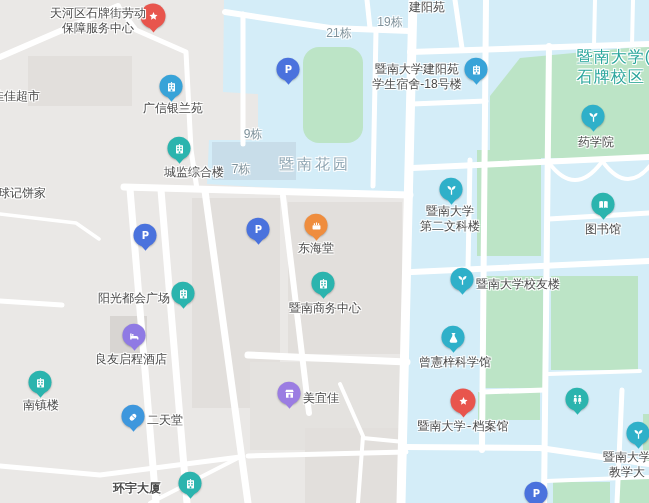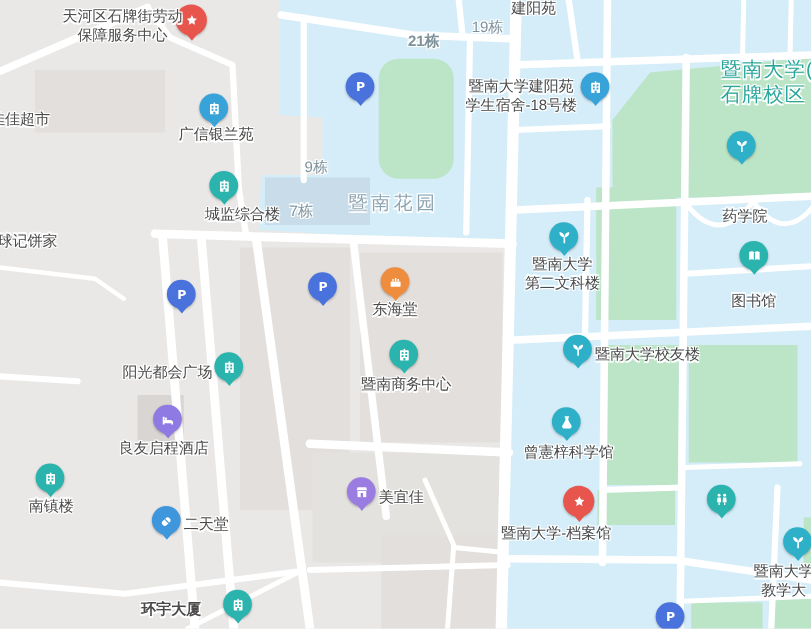--- a/index.html
+++ b/index.html
@@ -94,21 +94,21 @@
       <path class="rd" stroke-width="4" d="M546 481 L649 477"></path>
       <path class="rd" stroke-width="4" d="M549 163 q26 34 52 0"></path>
       <path class="rd" stroke-width="4" d="M603 162 q25 34 50 0"></path>
     </g>
   </svg>
   <div id="labels">
       <div class="lbl" style="left: 16px; top: 96px;">佳佳超市</div>
       <div class="lbl" style="left: 22px; top: 193px;">球记饼家</div>
       <div class="lbl area" style="left: 253px; top: 134px;">9栋</div>
       <div class="lbl area" style="left: 241px; top: 169px;">7栋</div>
-      <div class="lbl area" style="left: 339px; top: 33px; font-weight: bold;">21栋</div>
+      <div class="lbl area" style="left: 339px; top: 33px;">21栋</div>
       <div class="lbl area" style="left: 390px; top: 22px;">19栋</div>
       <div class="lbl" style="left: 427px; top: 7px;">建阳苑</div>
       <div class="lbl district" style="left: 315px; top: 163px;">暨南花园</div>
       <div class="lbl campusname" style="left: 614px; top: 67px;">暨南大学(
 石牌校区</div>
     </div>
   <div id="pois">
       <div class="pin big" style="left: 153px; top: 19px; background: rgb(232, 85, 77); --c: #e8554d;">
         <svg width="14" height="14" viewBox="0 0 12 12">
           <path d="M6 2.2l1.05 2.2 2.4.33-1.76 1.67.44 2.38L6 7.6 3.87 8.78l.44-2.38-1.76-1.67 2.4-.33z" fill="#fff"></path>
@@ -153,37 +153,37 @@
       </div>
       <div class="lbl" style="left: 417px; top: 77px;">暨南大学建阳苑
 学生宿舍-18号楼</div>
       <div class="pin" style="left: 593px; top: 119px; background: rgb(47, 176, 201); --c: #2fb0c9;">
         <svg width="14" height="14" viewBox="0 0 12 12">
           <path d="M6 10.2V6" stroke="#fff" stroke-width="1.1" fill="none"></path>
           <path d="M6 6.2C6 3.9 4.5 2.7 2.6 2.7c0 2.3 1.5 3.5 3.4 3.5z" fill="#fff"></path>
           <path d="M6 6.2c0-2.3 1.5-3.5 3.4-3.5 0 2.3-1.5 3.5-3.4 3.5z" fill="#fff"></path>
         </svg>
       </div>
-      <div class="lbl" style="left: 596px; top: 142px; margin-top: 31px;">药学院</div>
+      <div class="lbl" style="left: 596px; top: 142px;">药学院</div>
       <div class="pin" style="left: 451px; top: 192px; background: rgb(47, 176, 201); --c: #2fb0c9;">
         <svg width="14" height="14" viewBox="0 0 12 12">
           <path d="M6 10.2V6" stroke="#fff" stroke-width="1.1" fill="none"></path>
           <path d="M6 6.2C6 3.9 4.5 2.7 2.6 2.7c0 2.3 1.5 3.5 3.4 3.5z" fill="#fff"></path>
           <path d="M6 6.2c0-2.3 1.5-3.5 3.4-3.5 0 2.3-1.5 3.5-3.4 3.5z" fill="#fff"></path>
         </svg>
       </div>
       <div class="lbl" style="left: 450px; top: 219px;">暨南大学
 第二文科楼</div>
       <div class="pin" style="left: 603px; top: 207px; background: rgb(43, 180, 174); --c: #2bb4ae;">
         <svg width="14" height="14" viewBox="0 0 12 12">
           <path d="M2.4 3.3c1.3-.7 2.8-.6 3.6.3.8-.9 2.3-1 3.6-.3v5.5c-1.3-.7-2.8-.6-3.6.3-.8-.9-2.3-1-3.6-.3z" fill="#fff"></path>
           <path d="M6 3.6v5.5" stroke="#2bb4ae" stroke-width=".8"></path>
         </svg>
       </div>
-      <div class="lbl" style="left: 603px; top: 229px; margin-top: 12px;">图书馆</div>
+      <div class="lbl" style="left: 603px; top: 229px;">图书馆</div>
       <div class="pin" style="left: 316px; top: 228px; background: rgb(239, 141, 62); --c: #ef8d3e;">
         <svg width="14" height="14" viewBox="0 0 12 12">
           <rect x="2.6" y="5.6" width="6.8" height="3.6" rx=".6" fill="#fff"></rect>
           <path d="M4.2 3.8v1.6M6 3.2v2.2M7.8 3.8v1.6" stroke="#fff" stroke-width="1"></path>
         </svg>
       </div>
       <div class="lbl" style="left: 316px; top: 248px;">东海堂</div>
       <div class="pin" style="left: 323px; top: 286px; background: rgb(43, 180, 174); --c: #2bb4ae;">
         <svg width="14" height="14" viewBox="0 0 12 12">
           <rect x="3" y="3" width="6" height="7" rx="0.5" fill="#fff"></rect>
@@ -267,21 +267,21 @@
           <rect x="6.6" y="6.3" width="1.3" height="1.3" fill="#2bb4ae"></rect>
           <rect x="5.3" y="8.3" width="1.4" height="1.7" fill="#2bb4ae"></rect>
         </svg>
       </div>
       <div class="lbl" style="left: 137px; top: 488px; font-weight: bold;">环宇大厦</div>
       <div class="pin big" style="left: 463px; top: 404px; background: rgb(232, 85, 77); --c: #e8554d;">
         <svg width="14" height="14" viewBox="0 0 12 12">
           <path d="M6 2.2l1.05 2.2 2.4.33-1.76 1.67.44 2.38L6 7.6 3.87 8.78l.44-2.38-1.76-1.67 2.4-.33z" fill="#fff"></path>
         </svg>
       </div>
-      <div class="lbl" style="left: 445px; top: 427px;">暨南大学-档案馆</div>
+      <div class="lbl" style="left: 463px; top: 427px; font-family: Liberation Mono, monospace;">暨南大学-档案馆</div>
       <div class="pin" style="left: 577px; top: 402px; background: rgb(43, 180, 174); --c: #2bb4ae;">
         <svg width="14" height="14" viewBox="0 0 12 12">
           <circle cx="4.1" cy="3" r="1" fill="#fff"></circle>
           <circle cx="7.9" cy="3" r="1" fill="#fff"></circle>
           <path d="M3 4.5h2.2l.3 3.2H2.7z" fill="#fff"></path>
           <path d="M6.8 4.5H9l.3 3.2H6.5z" fill="#fff"></path>
           <path d="M4.1 7.7v2M7.9 7.7v2" stroke="#fff" stroke-width=".9"></path>
         </svg>
       </div>
       <div class="pin" style="left: 638px; top: 436px; background: rgb(47, 176, 201); --c: #2fb0c9;">

